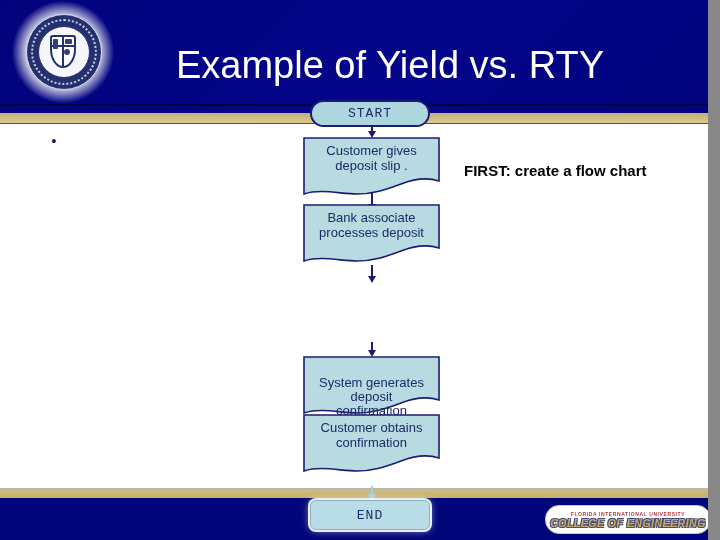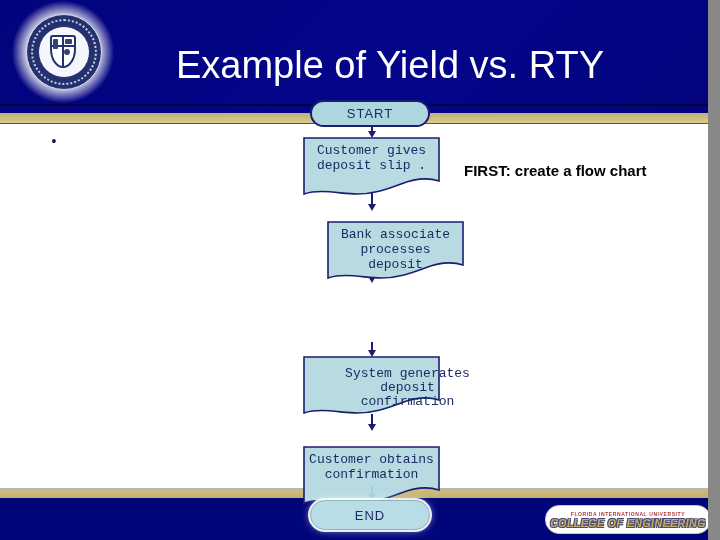--- a/index.html
+++ b/index.html
@@ -38,30 +38,30 @@
   .bullet-block{position:absolute;left:40px;top:129px;width:230px;display:flex;
     color:#131457;font-size:15.5px;line-height:24px;}
   .bullet-glyph{width:28px;text-align:center;flex:none;font-size:14px;}
   .bullet-text{white-space:pre-line;}
   
   .side-note{position:absolute;left:464px;top:162px;color:#000000;
     font-size:15px;font-weight:bold;white-space:nowrap;text-align:center;}
   
   .terminator{position:absolute;left:310px;width:120px;box-sizing:border-box;
     display:flex;align-items:center;justify-content:center;
-    font-size:13px;color:#1c2a66;letter-spacing:1px;z-index:5;}
+    font-size:13px;color:#1c2a66;letter-spacing:1px;z-index:5;font-family:Liberation Mono, monospace;}
   .start{top:100px;height:27px;border-radius:14px;background:#aed6de;border:2px solid #1c1c70;}
-  .end{top:500px;height:30px;border-radius:15px;background:#b9dde6;border:1px solid #8fb4be;
+  .end{top:500px;height:30px;border-radius:6px;background:#b9dde6;border:1px solid #8fb4be;
     box-shadow:0 0 0 2px rgba(255,255,255,.9),0 0 8px rgba(255,255,255,.7);}
   .doc{position:absolute;left:303px;width:137px;height:60px;z-index:4;}
   .doc svg{position:absolute;left:0;top:0;}
   .doc-label{position:absolute;left:3px;top:6px;width:131px;text-align:center;
-    font-size:13px;line-height:15px;color:#1c2a66;white-space:pre-line;font-family:Liberation Mono, monospace;}
-  .doc-label.tight{top:11px;line-height:14px;margin-left:36px;}
-  .d1{top:137px;} .d2{top:221px;margin-left:24px;} .d3{top:282px;} .d4{top:356px;} .d5{top:446px;padding-left:41px;}
+    font-size:13px;line-height:15px;color:#1c2a66;white-space:pre-line;}
+  .doc-label.tight{top:20px;line-height:14px;}
+  .d1{top:137px;} .d2{top:204px;} .d3{top:282px;} .d4{top:356px;} .d5{top:414px;padding-left:41px;}
   .arrow{position:absolute;left:371px;width:2px;background:#1c1c70;z-index:3;}
   .arrow::after{content:"";position:absolute;left:-3px;bottom:-7px;
     border:4px solid transparent;border-bottom:none;border-top:7px solid #1c1c70;}
   .a1{top:125px;height:6px;} .a2{top:193px;height:11px;} .a3{top:265px;height:11px;}
   .a4{top:342px;height:8px;} .a5{top:414px;height:10px;}
   .a6{top:486px;height:8px;background:#9fd0de;z-index:5;}
   .a6::after{border-top-color:#9fd0de;}
   
   .footer-gold{position:absolute;left:0;top:488px;width:720px;height:9px;
     background:linear-gradient(#cdbd80,#c2b06e);

